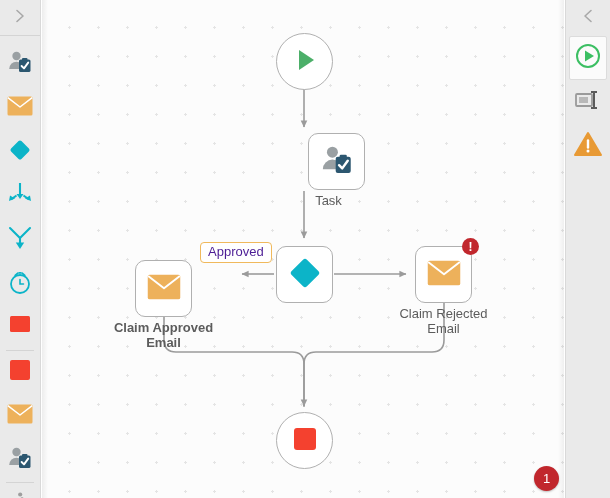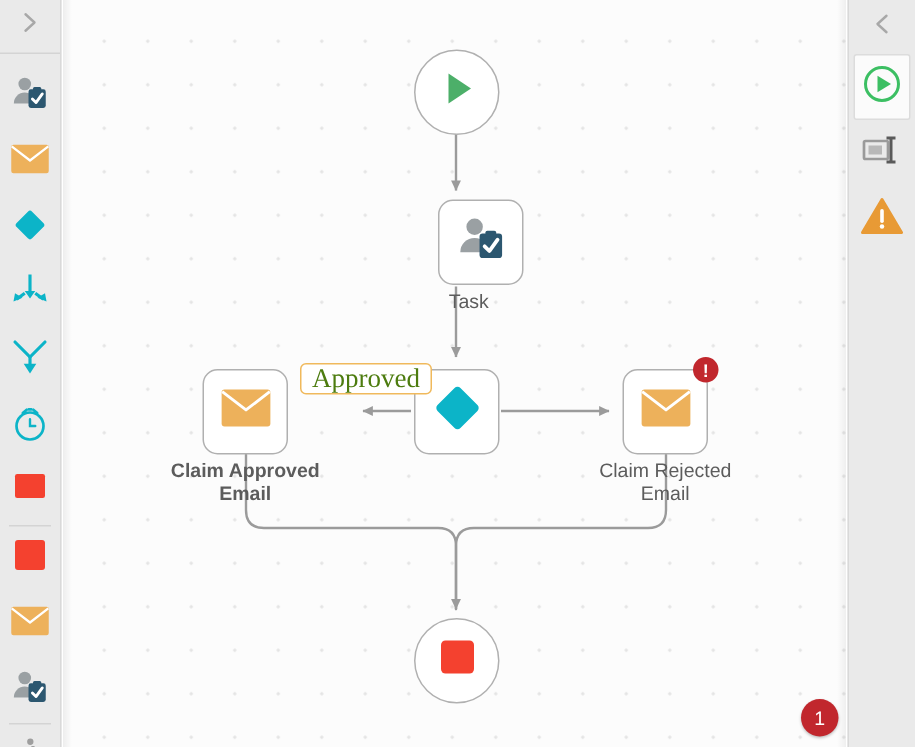--- a/index.html
+++ b/index.html
@@ -169,27 +169,26 @@
     white-space: pre-line;
     pointer-events: none;
   }
 
   .edge-label {
     position: absolute;
     z-index: 4;
     background: #ffffff;
     border: 1px solid #f0b95c;
     border-radius: 4px;
-    color: #4d7c0f;
-    font-size: 18px;
+    color: #4c1d95;
+    font-size: 13px;
     padding: 2px 7px 3px;
     line-height: 14px;
     white-space: nowrap;
     cursor: pointer;
-    font-family: Liberation Serif, serif;
   }
 
   .error-badge {
     position: absolute;
     width: 17px; height: 17px;
     border-radius: 50%;
     background: #c1272d;
     color: #ffffff;
     font-size: 12px;
     font-weight: bold;
@@ -374,21 +373,21 @@
     <div class="node" style="left:234px; top:33px;">
       <div class="node-event">
         <span>
           <svg width="30" height="30" viewBox="0 0 30 30">
             <path d="M9 5 L24 15 L9 25 Z" fill="#4caf69"></path>
           </svg>
         </span>
       </div>
     </div>
 
-    <div class="node" style="left:234px; top:133px;padding-left:16px;">
+    <div class="node" style="left:250px; top:133px;padding-left:16px;">
       <div class="node-box">
         <span>
           <svg width="34" height="34" viewBox="0 0 26 26">
             <circle cx="9.5" cy="7" r="4.2" fill="#9aa0a3"></circle>
             <path d="M2.2 20 a7.3 7.3 0 0 1 14.6 0 z" fill="#9aa0a3"></path>
             <rect x="12" y="10.5" width="11.5" height="12.5" rx="1.6" fill="#2c5770"></rect>
             <rect x="15" y="9" width="5.5" height="3" rx="1" fill="#2c5770"></rect>
             <path d="M14.6 17 L17 19.4 L21.2 13.6" fill="none" stroke="#ffffff" stroke-width="1.9" stroke-linecap="round" stroke-linejoin="round"></path>
           </svg>
         </span>
@@ -399,21 +398,21 @@
     <div class="node" style="left:234px; top:246px;">
       <div class="node-box">
         <span>
           <svg width="36" height="36" viewBox="0 0 26 26">
             <rect x="5.2" y="5.2" width="15.6" height="15.6" rx="2" transform="rotate(45 13 13)" fill="#0cb4c8"></rect>
           </svg>
         </span>
       </div>
     </div>
 
-    <div class="node" style="left:93px; top:246px;font-weight:bold;">
+    <div class="node" style="left:93px; top:260px;font-weight:bold;">
       <div class="node-box">
         <span>
           <svg width="34" height="26" viewBox="0 0 26 20">
             <rect x="0.5" y="0.5" width="25" height="19" rx="1.5" fill="#edb15b"></rect>
             <path d="M0.8 1.6 L13 11 L25.2 1.6" fill="none" stroke="#ffffff" stroke-width="1.5" stroke-linejoin="round"></path>
           </svg>
         </span>
       </div>
       <div class="node-label">Claim Approved
 Email</div>

